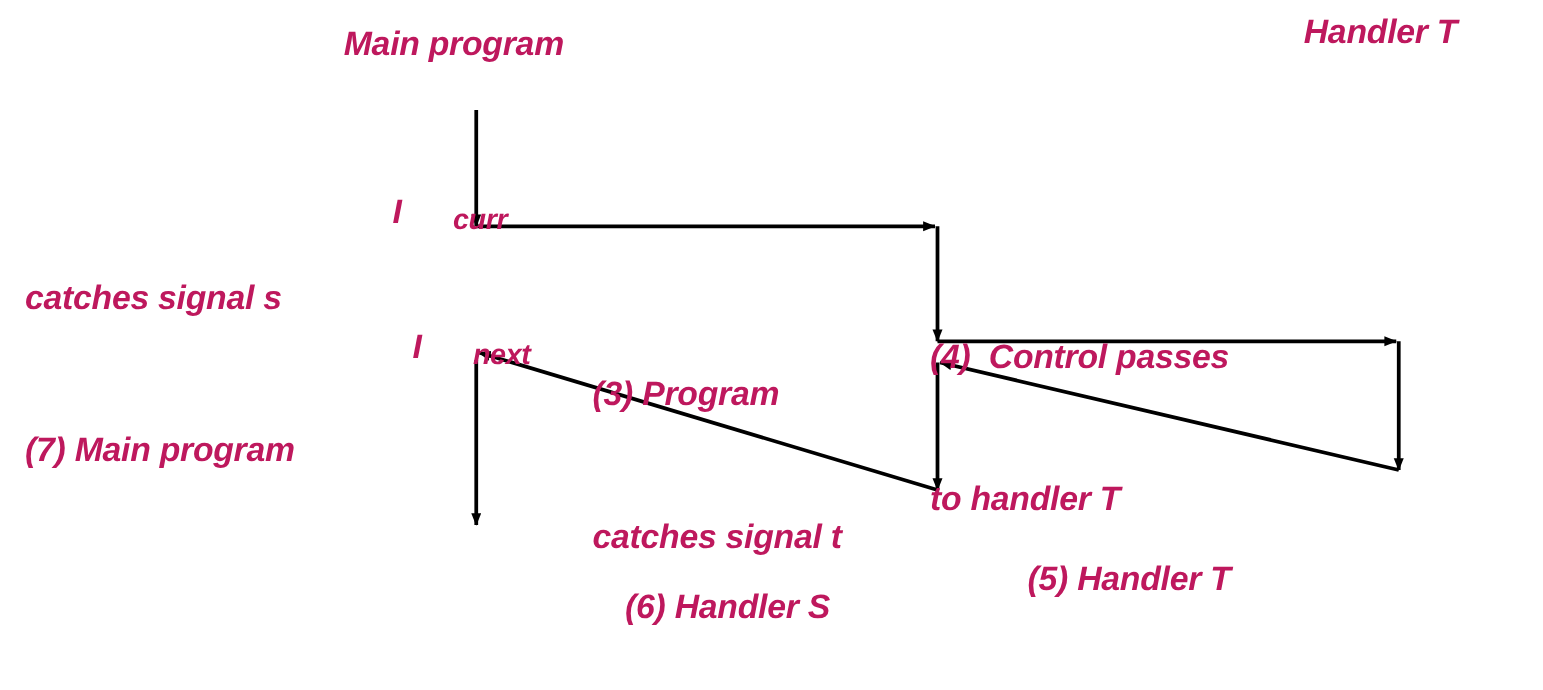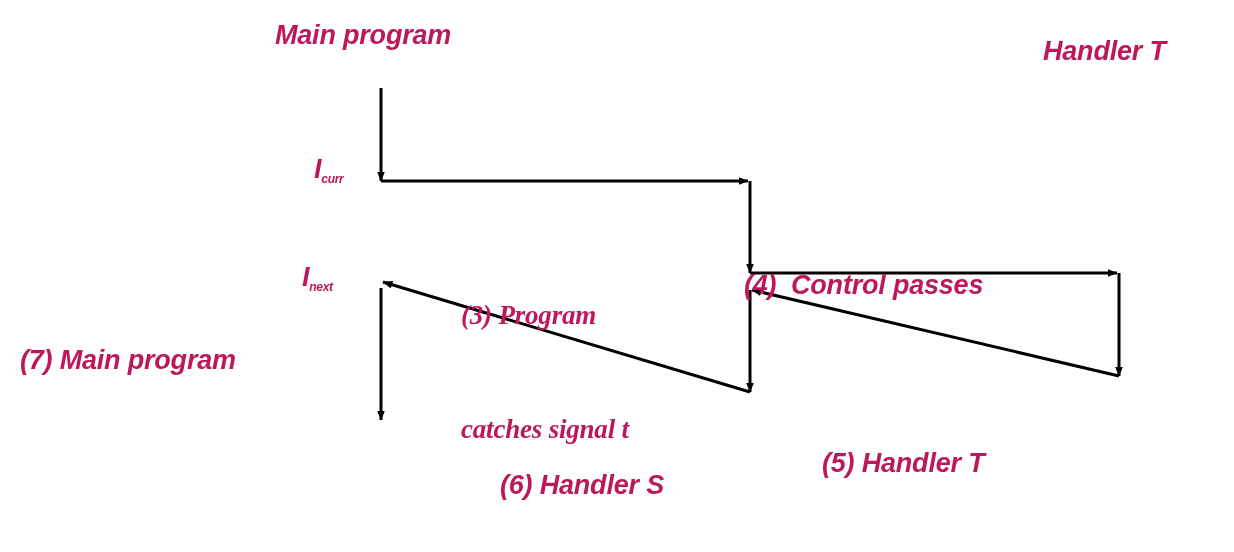--- a/index.html
+++ b/index.html
@@ -32,27 +32,28 @@
   }
   .step-text {
     font-size: 27px;
     line-height: 38px;
   }
   .inst {
     font-size: 27px;
     line-height: 30px;
   }
   .inst sub {
-    font-size: 12px;
+    font-size: 23px;
     font-style: italic;
     font-weight: bold;
     vertical-align: baseline;
     position: relative;
     top: 5px;
     letter-spacing: -0.3px;
+    margin-left: 41px;
   }
   #diagram-svg {
     position: absolute;
     left: 0;
     top: 0;
     width: 1234px;
     height: 552px;
   }
 </style>
 </head>
@@ -82,37 +83,39 @@
     <line x1="750" y1="290" x2="750" y2="392" stroke="#000000" stroke-width="3" marker-end="url(#arrowend)"></line>
 
     <line x1="750" y1="392" x2="383" y2="282" stroke="#000000" stroke-width="3" marker-end="url(#arrowend)"></line>
 
     <line x1="381" y1="288" x2="381" y2="420" stroke="#000000" stroke-width="3" marker-end="url(#arrowend)"></line>
   </svg>
 
   <div class="lbl col-head" style="left:275px; top:18px;">Main program</div>
 
 
-  <div class="lbl col-head" style="left:1043px; top:34px;">Handler T</div>
+  <div class="lbl col-head" style="left:1043px; top:8px;">Handler T</div>
 
   <div class="lbl inst" style="left:314px; top:154px;"><span>I</span><sub>curr</sub></div>
 
-  <div class="lbl inst" style="left:302px; top:262px;"><span>I</span><sub>next</sub></div>
+  <div class="lbl inst" style="left:330px; top:262px;"><span>I</span><sub>next</sub></div>
 
   <div class="lbl step-text" style="left:20px; top:143px;">
+    <div>catches signal s</div>
   </div>
 
 
-  <div class="lbl step-text" style="left:461px; top:220px;font-family:Liberation Serif, serif;">
+  <div class="lbl step-text" style="left:474px; top:220px;">
     <div>(3) Program</div>
     <div>catches signal t</div>
   </div>
 
   <div class="lbl step-text" style="left:744px; top:190px;">
     <div>(4)  Control passes</div>
+    <div>to handler T</div>
   </div>
 
   <div class="lbl step-text" style="left:822px; top:368px;">
     <div>(5) Handler T</div>
     
     
   </div>
 
   <div class="lbl step-text" style="left:500px; top:390px;">
     <div>(6) Handler S</div>

